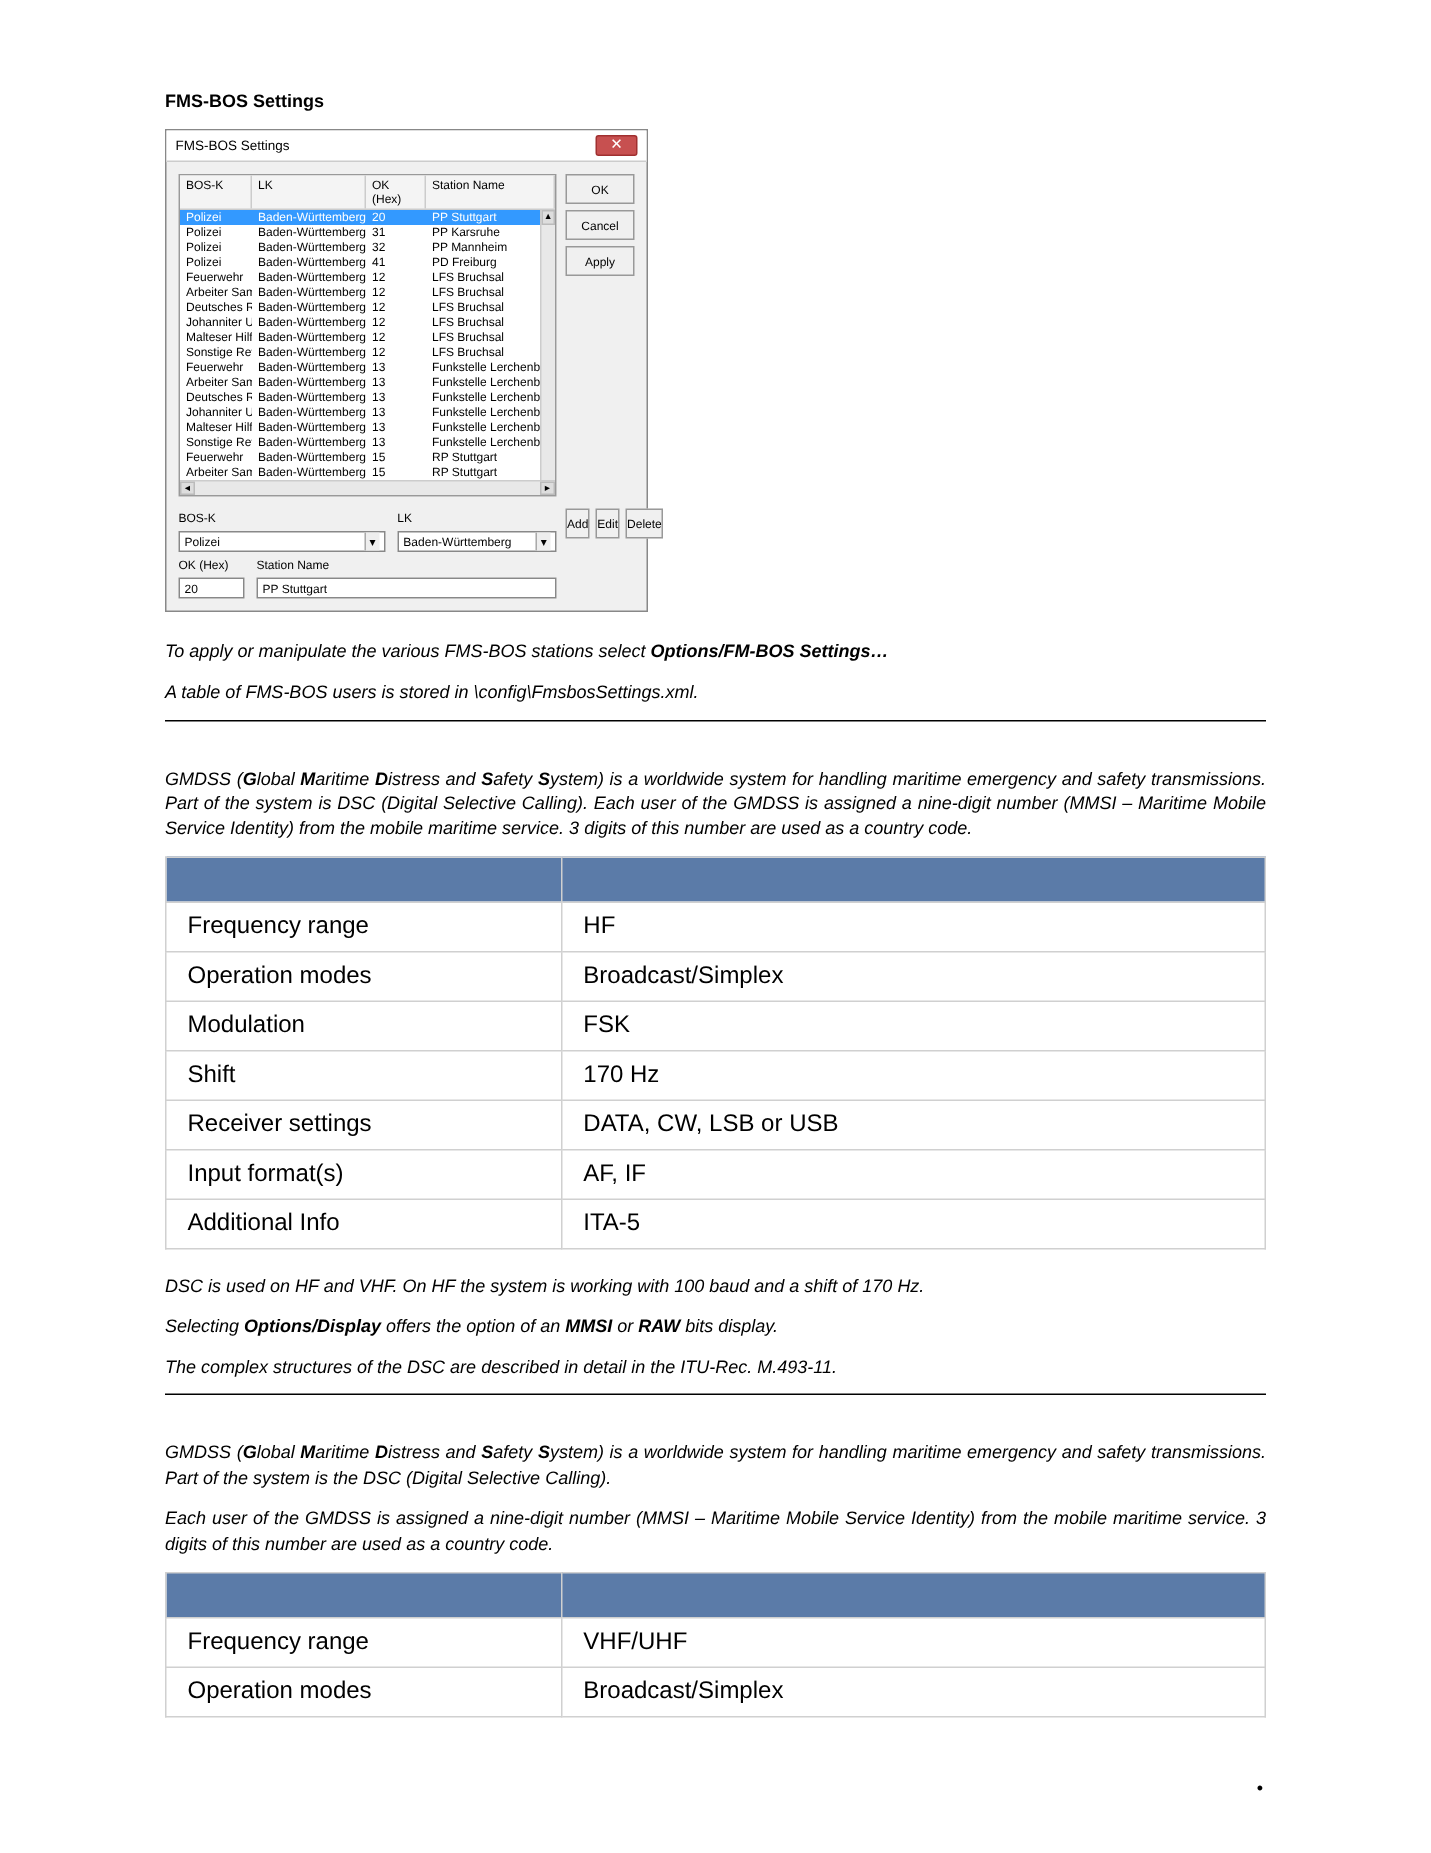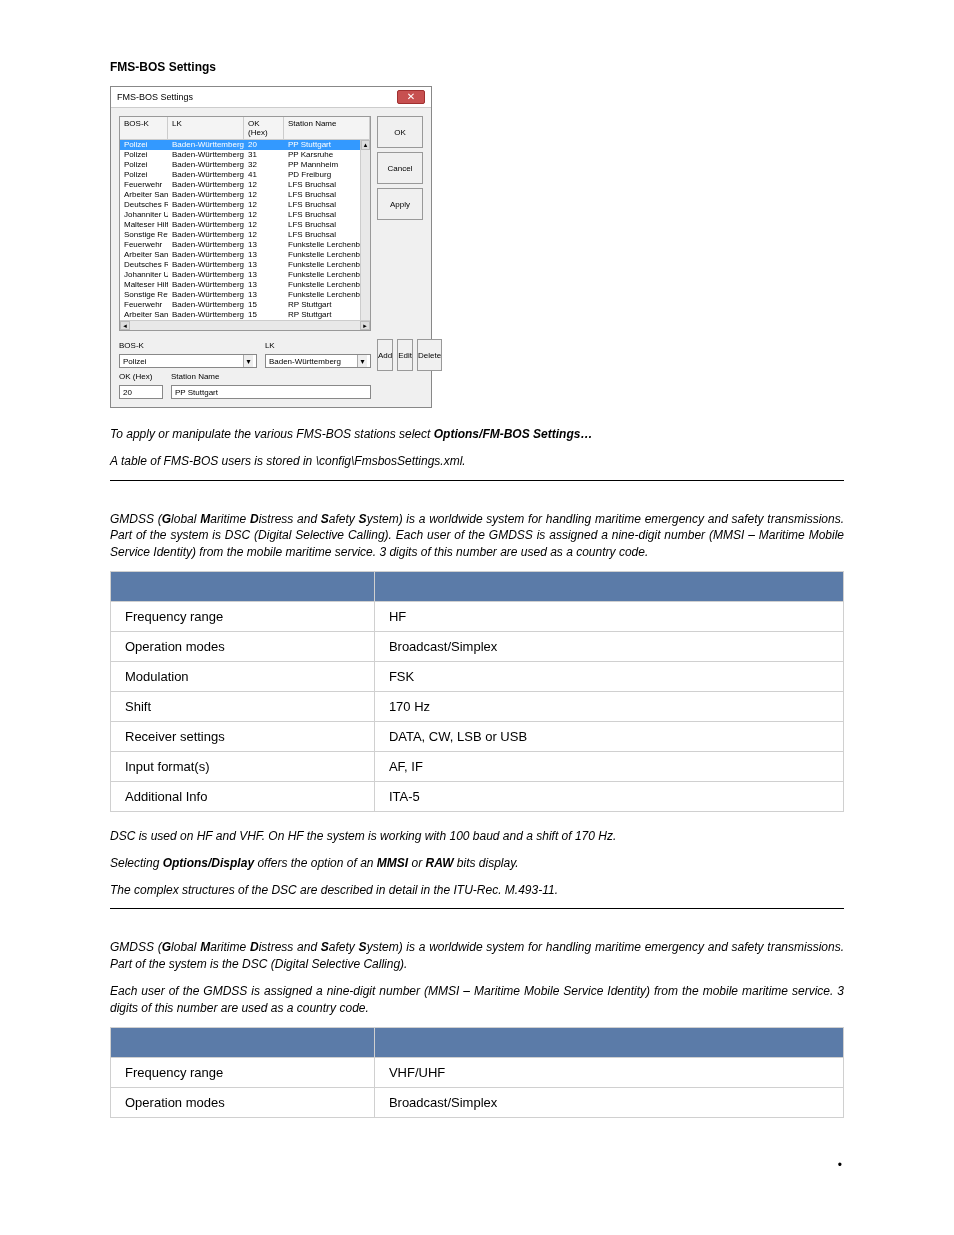--- a/index.html
+++ b/index.html
@@ -44,21 +44,21 @@
       border-radius: 2px;
     }
     .dialog-body {
       padding: 8px;
       display: flex;
       gap: 6px;
     }
     .list-col { flex: 1; }
     .btn-col { width: 46px; display: flex; flex-direction: column; gap: 4px; }
     .dlg-btn {
-      width: 46px; height: 32px;
+      width: 46px; height: 20px;
       background: #f0f0f0;
       border: 1px solid #999;
       font-size: 8px;
       display: flex; align-items: center; justify-content: center;
     }
     .listview {
       border: 1px solid #999;
       background: #fff;
       width: 100%;
     }
@@ -103,21 +103,21 @@
     .combo-arrow { width: 10px; text-align: center; background: #eee; border-left: 1px solid #aaa; height: 100%; display: flex; align-items: center; justify-content: center; }
     
     p { font-size: 12px; line-height: 1.4; margin-bottom: 10px; text-align: justify; font-style: italic; }
     b { font-weight: bold; }
     hr.sep { border: none; border-top: 1px solid #000; margin: 10px 0 30px 0; }
     
     .spec-table {
       width: 100%;
       border-collapse: collapse;
       margin: 10px 0 16px 0;
-      font-size: 13px;
+      font-size: 16px;
     }
     .spec-table th {
       background: #5b7ba8;
       height: 30px;
       border: 1px solid #d0d0d0;
     }
     .spec-table td {
       border: 1px solid #d0d0d0;
       padding: 7px 14px;
       width: 36%;

